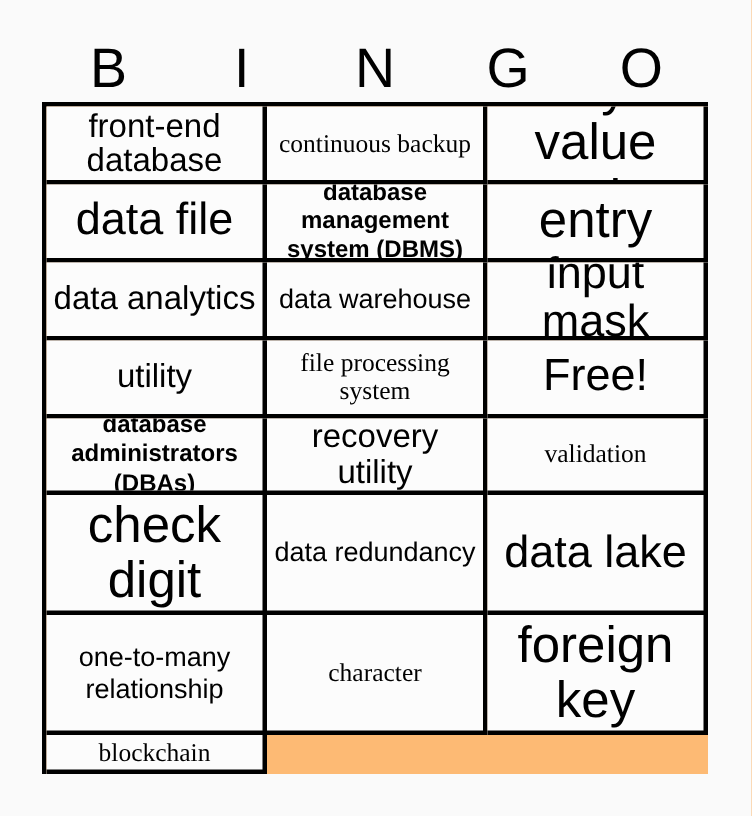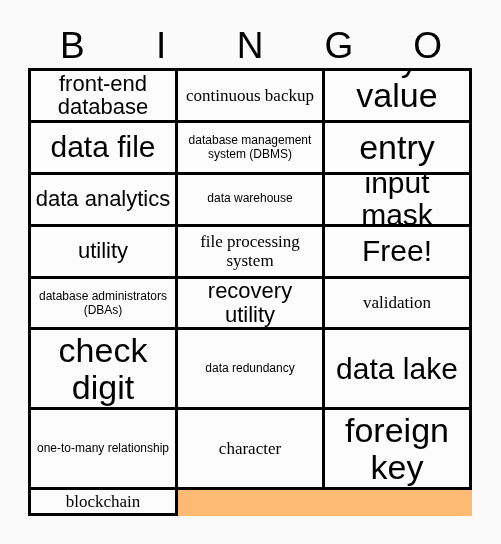--- a/index.html
+++ b/index.html
@@ -79,22 +79,22 @@
     line-height: 1.08;
     word-wrap: break-word;
     hyphens: none;
   }
 
   
   .sz-xxl .cell-text { font-size: 30px; line-height: 1.06; }
   .sz-xl  .cell-text { font-size: 34px; line-height: 1.07; }
   .sz-lg  .cell-text { font-size: 22px; line-height: 1.08; }
   .sz-md  .cell-text { font-size: 17px; line-height: 1.12; font-family: Liberation Serif, serif; }
-  .sz-sm  .cell-text { font-size: 12px; line-height: 1.16; }
-  .sz-xs  .cell-text { font-size: 12px; line-height: 1.2; }
+  .sz-sm  .cell-text { font-size: 18px; line-height: 1.16; }
+  .sz-xs  .cell-text { font-size: 16px; line-height: 1.2; font-weight: bold; }
 </style>
 </head>
 <body>
 
 <div id="bingo-card">
 
   <div class="header-row">
     <div class="header-letter">B</div>
     <div class="header-letter">I</div>
     <div class="header-letter">N</div>

